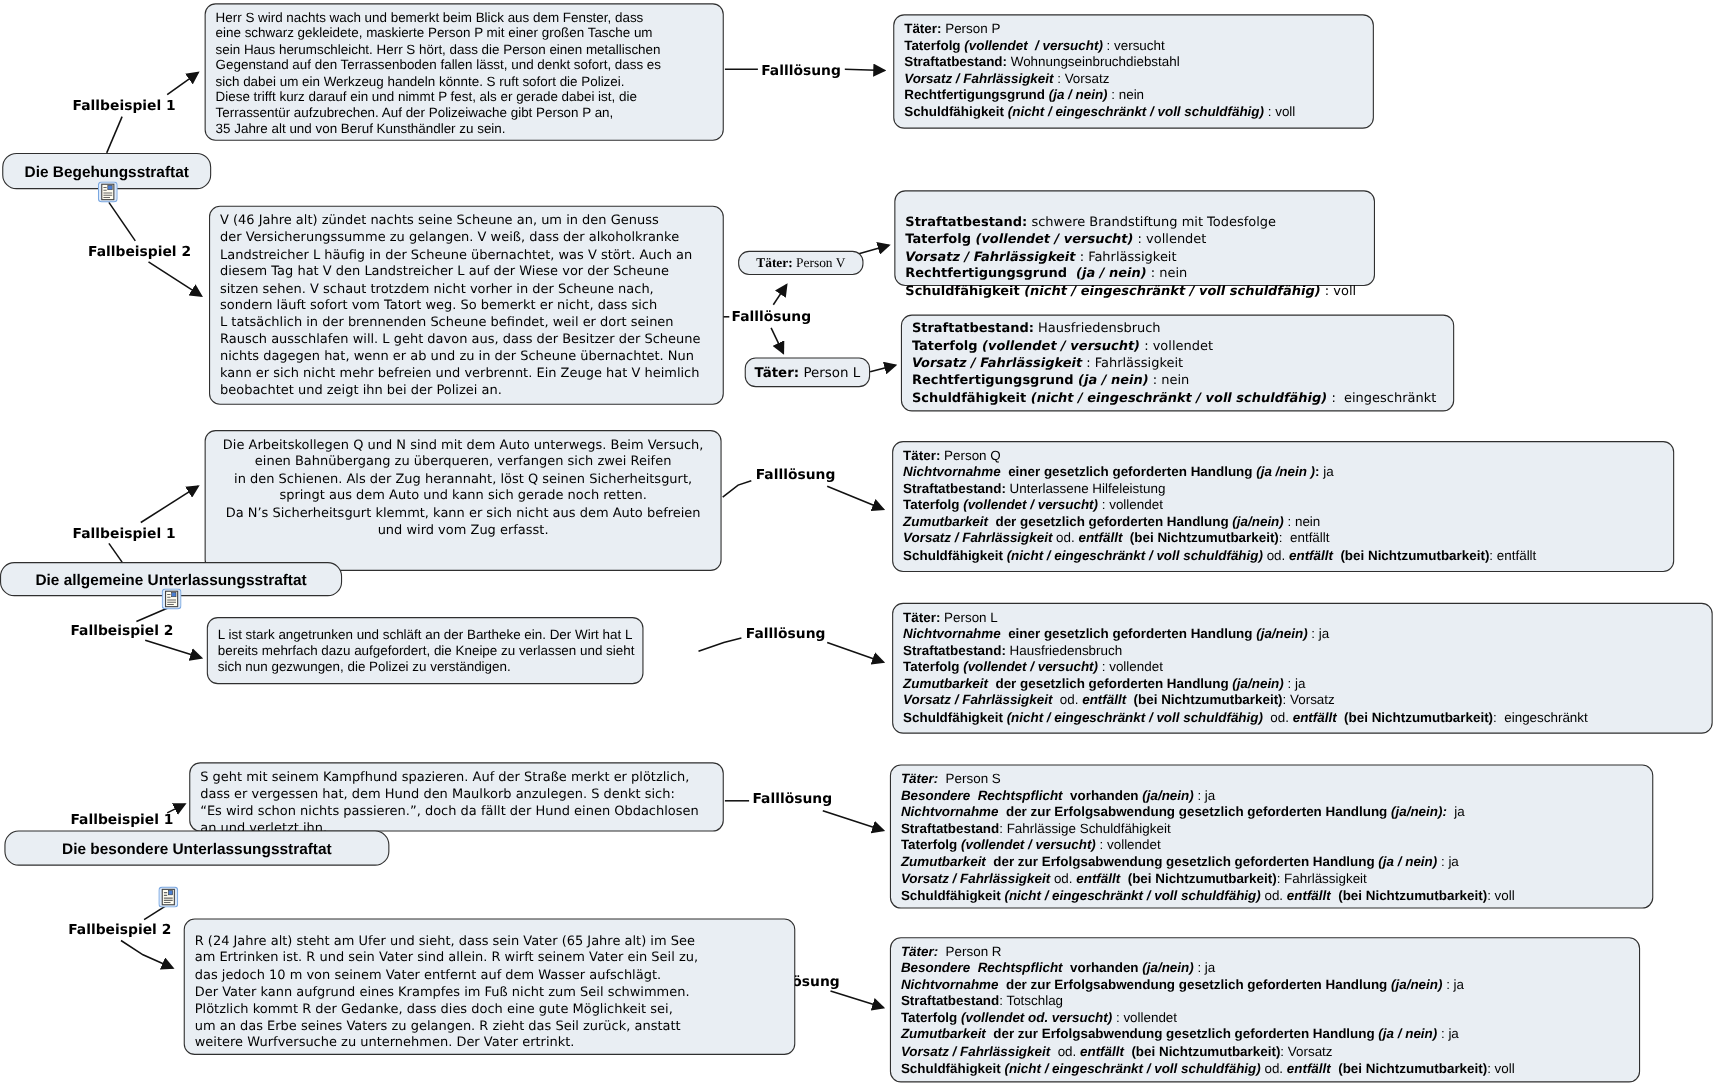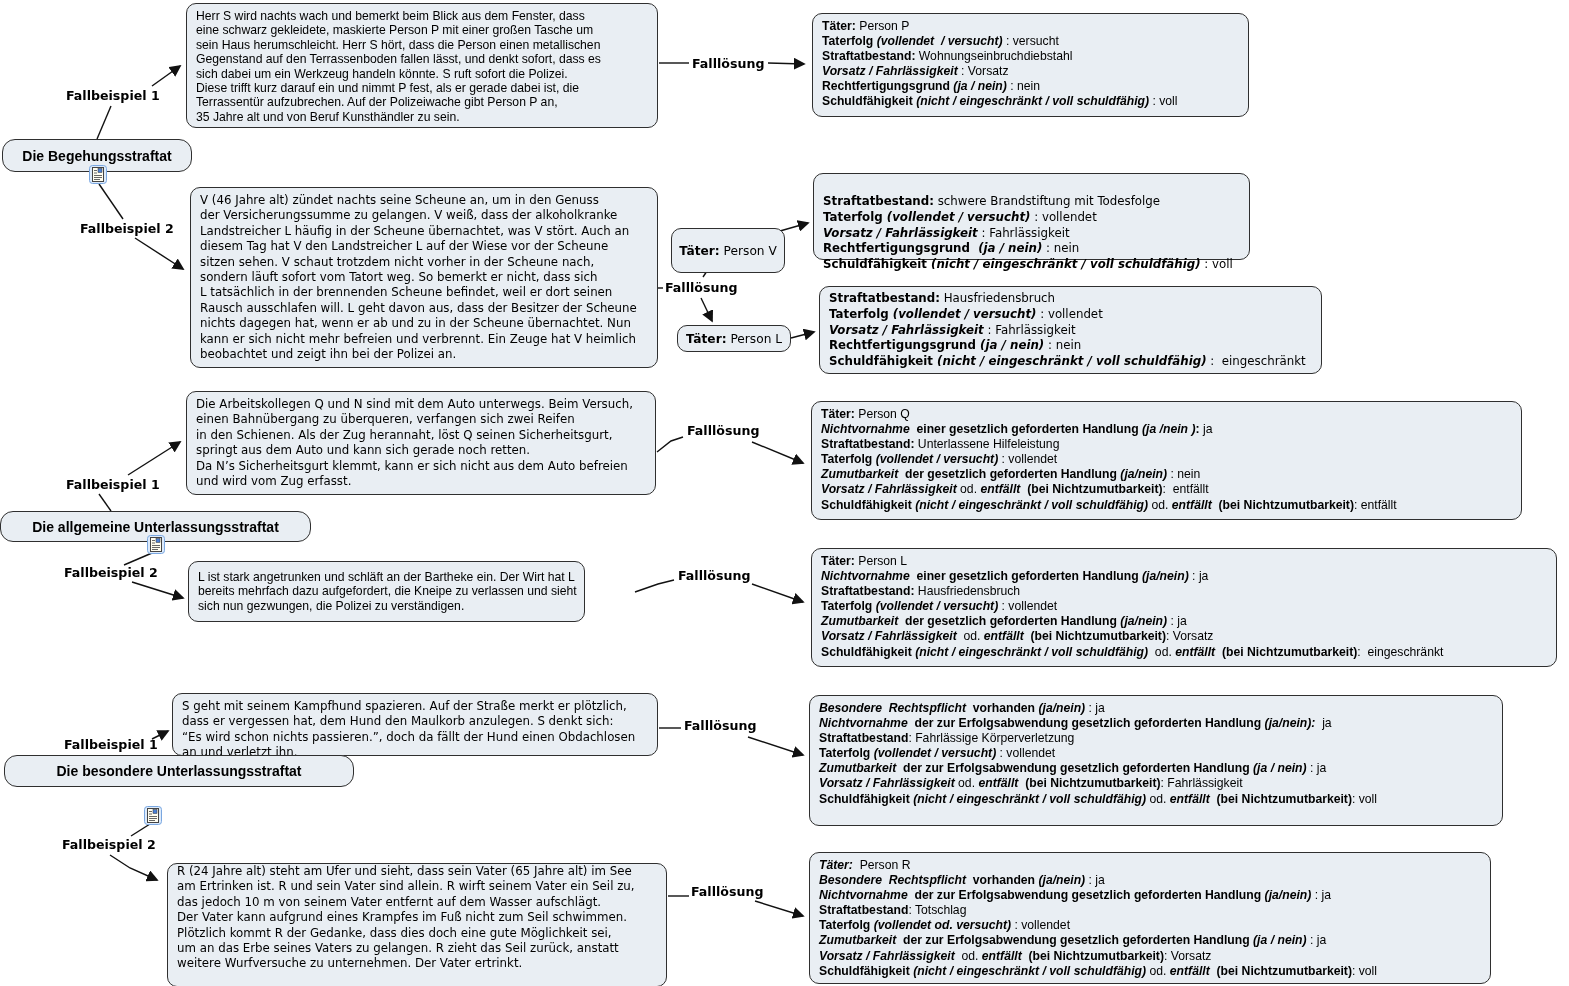--- a/index.html
+++ b/index.html
@@ -113,21 +113,21 @@
 <div class="lbl" style="left:665px;top:280px;">Falllösung</div>
 <div class="lbl" style="left:66px;top:477px;">Fallbeispiel 1</div>
 <div class="lbl" style="left:687px;top:423px;">Falllösung</div>
 <div class="lbl" style="left:64px;top:565px;">Fallbeispiel 2</div>
 <div class="lbl" style="left:678px;top:568px;">Falllösung</div>
 <div class="lbl" style="left:64px;top:737px;">Fallbeispiel 1</div>
 <div class="lbl" style="left:684px;top:718px;">Falllösung</div>
 <div class="lbl" style="left:62px;top:837px;">Fallbeispiel 2</div>
 <div class="lbl" style="left:691px;top:884px;">Falllösung</div>
 
-<div class="box tnode" style="left:671px;top:228px;width:114px;height:45px;"><div class="rich-line"><span class="seg-b">Täter:</span><span class="seg-r"> Person V</span></div></div>
+<div class="box tnode" style="left:671px;top:228px;width:114px;height:22px;font-family:Liberation Serif, serif;"><div class="rich-line"><span class="seg-b">Täter:</span><span class="seg-r"> Person V</span></div></div>
 <div class="box tnode" style="left:677px;top:325px;width:114px;height:27px;"><div class="rich-line"><span class="seg-b">Täter:</span><span class="seg-r"> Person L</span></div></div>
 
 <div class="box case-text f-cond" style="left:186px;top:3px;width:472px;height:125px;">Herr S wird nachts wach und bemerkt beim Blick aus dem Fenster, dass
 eine schwarz gekleidete, maskierte Person P mit einer großen Tasche um
 sein Haus herumschleicht. Herr S hört, dass die Person einen metallischen
 Gegenstand auf den Terrassenboden fallen lässt, und denkt sofort, dass es
 sich dabei um ein Werkzeug handeln könnte. S ruft sofort die Polizei.
 Diese trifft kurz darauf ein und nimmt P fest, als er gerade dabei ist, die
 Terrassentür aufzubrechen. Auf der Polizeiwache gibt Person P an,
 35 Jahre alt und von Beruf Kunsthändler zu sein.</div>
@@ -135,34 +135,34 @@
 der Versicherungssumme zu gelangen. V weiß, dass der alkoholkranke
 Landstreicher L häufig in der Scheune übernachtet, was V stört. Auch an
 diesem Tag hat V den Landstreicher L auf der Wiese vor der Scheune
 sitzen sehen. V schaut trotzdem nicht vorher in der Scheune nach,
 sondern läuft sofort vom Tatort weg. So bemerkt er nicht, dass sich
 L tatsächlich in der brennenden Scheune befindet, weil er dort seinen
 Rausch ausschlafen will. L geht davon aus, dass der Besitzer der Scheune
 nichts dagegen hat, wenn er ab und zu in der Scheune übernachtet. Nun
 kann er sich nicht mehr befreien und verbrennt. Ein Zeuge hat V heimlich
 beobachtet und zeigt ihn bei der Polizei an.</div>
-<div class="box case-text f-wide" style="left:186px;top:391px;width:470px;height:104px;">Die Arbeitskollegen Q und N sind mit dem Auto unterwegs. Beim Versuch,
+<div class="box case-text f-wide" style="left:186px;top:391px;width:470px;height:128px;text-align:center;">Die Arbeitskollegen Q und N sind mit dem Auto unterwegs. Beim Versuch,
 einen Bahnübergang zu überqueren, verfangen sich zwei Reifen
 in den Schienen. Als der Zug herannaht, löst Q seinen Sicherheitsgurt,
 springt aus dem Auto und kann sich gerade noch retten.
 Da N’s Sicherheitsgurt klemmt, kann er sich nicht aus dem Auto befreien
 und wird vom Zug erfasst.</div>
 <div class="box case-text f-cond" style="left:188px;top:561px;width:397px;height:61px;padding-top:8px;">L ist stark angetrunken und schläft an der Bartheke ein. Der Wirt hat L
 bereits mehrfach dazu aufgefordert, die Kneipe zu verlassen und sieht
 sich nun gezwungen, die Polizei zu verständigen.</div>
 <div class="box case-text f-wide" style="left:172px;top:693px;width:486px;height:63px;">S geht mit seinem Kampfhund spazieren. Auf der Straße merkt er plötzlich,
 dass er vergessen hat, dem Hund den Maulkorb anzulegen. S denkt sich:
 “Es wird schon nichts passieren.”, doch da fällt der Hund einen Obdachlosen
 an und verletzt ihn.</div>
-<div class="box case-text f-wide" style="left:167px;top:835px;width:500px;height:124px;padding-top:0;margin-top:28px;">R (24 Jahre alt) steht am Ufer und sieht, dass sein Vater (65 Jahre alt) im See
+<div class="box case-text f-wide" style="left:167px;top:835px;width:556px;height:124px;padding-top:12px;">R (24 Jahre alt) steht am Ufer und sieht, dass sein Vater (65 Jahre alt) im See
 am Ertrinken ist. R und sein Vater sind allein. R wirft seinem Vater ein Seil zu,
 das jedoch 10 m von seinem Vater entfernt auf dem Wasser aufschlägt.
 Der Vater kann aufgrund eines Krampfes im Fuß nicht zum Seil schwimmen.
 Plötzlich kommt R der Gedanke, dass dies doch eine gute Möglichkeit sei,
 um an das Erbe seines Vaters zu gelangen. R zieht das Seil zurück, anstatt
 weitere Wurfversuche zu unternehmen. Der Vater ertrinkt.</div>
 
 <div class="box sol f-cond" style="left:812px;top:13px;width:437px;height:104px;">
     <div class="rich-line"><span class="seg-b">Täter:</span><span class="seg-r"> Person P</span></div>
     <div class="rich-line"><span class="seg-b">Taterfolg </span><span class="seg-bi">(vollendet  / versucht)</span><span class="seg-r"> : versucht</span></div>
@@ -197,23 +197,24 @@
 <div class="box sol f-cond" style="left:811px;top:548px;width:746px;height:119px;">
     <div class="rich-line"><span class="seg-b">Täter:</span><span class="seg-r"> Person L</span></div>
     <div class="rich-line"><span class="seg-bi">Nichtvornahme </span><span class="seg-b"> einer gesetzlich geforderten Handlung </span><span class="seg-bi">(ja/nein)</span><span class="seg-r"> : ja</span></div>
     <div class="rich-line"><span class="seg-b">Straftatbestand:</span><span class="seg-r"> Hausfriedensbruch</span></div>
     <div class="rich-line"><span class="seg-b">Taterfolg </span><span class="seg-bi">(vollendet / versucht)</span><span class="seg-r"> : vollendet</span></div>
     <div class="rich-line"><span class="seg-bi">Zumutbarkeit </span><span class="seg-b"> der gesetzlich geforderten Handlung </span><span class="seg-bi">(ja/nein)</span><span class="seg-r"> : ja</span></div>
     <div class="rich-line"><span class="seg-bi">Vorsatz / Fahrlässigkeit </span><span class="seg-r"> od. </span><span class="seg-bi">entfällt</span><span class="seg-b">  (bei Nichtzumutbarkeit)</span><span class="seg-r">: Vorsatz</span></div>
     <div class="rich-line"><span class="seg-b">Schuldfähigkeit </span><span class="seg-bi">(nicht / eingeschränkt / voll schuldfähig)</span><span class="seg-r">  od. </span><span class="seg-bi">entfällt</span><span class="seg-b">  (bei Nichtzumutbarkeit)</span><span class="seg-r">:  eingeschränkt</span></div>
   </div>
 <div class="box sol f-cond" style="left:809px;top:695px;width:694px;height:131px;">
+    <div class="rich-line"><span class="seg-bi">Täter:</span><span class="seg-r">  Person S</span></div>
     <div class="rich-line"><span class="seg-bi">Besondere  Rechtspflicht </span><span class="seg-b"> vorhanden </span><span class="seg-bi">(ja/nein)</span><span class="seg-r"> : ja</span></div>
     <div class="rich-line"><span class="seg-bi">Nichtvornahme </span><span class="seg-b"> der zur Erfolgsabwendung gesetzlich geforderten Handlung </span><span class="seg-bi">(ja/nein):</span><span class="seg-r">  ja</span></div>
-    <div class="rich-line"><span class="seg-b">Straftatbestand</span><span class="seg-r">: Fahrlässige Körperverletzung</span></div>
+    <div class="rich-line"><span class="seg-b">Straftatbestand</span><span class="seg-r">: Fahrlässige Schuldfähigkeit</span></div>
     <div class="rich-line"><span class="seg-b">Taterfolg </span><span class="seg-bi">(vollendet / versucht)</span><span class="seg-r"> : vollendet</span></div>
     <div class="rich-line"><span class="seg-bi">Zumutbarkeit </span><span class="seg-b"> der zur Erfolgsabwendung gesetzlich geforderten Handlung </span><span class="seg-bi">(ja / nein)</span><span class="seg-r"> : ja</span></div>
     <div class="rich-line"><span class="seg-bi">Vorsatz / Fahrlässigkeit</span><span class="seg-r"> od. </span><span class="seg-bi">entfällt</span><span class="seg-b">  (bei Nichtzumutbarkeit)</span><span class="seg-r">: Fahrlässigkeit</span></div>
     <div class="rich-line"><span class="seg-b">Schuldfähigkeit </span><span class="seg-bi">(nicht / eingeschränkt / voll schuldfähig)</span><span class="seg-r"> od. </span><span class="seg-bi">entfällt</span><span class="seg-b">  (bei Nichtzumutbarkeit)</span><span class="seg-r">: voll</span></div>
   </div>
 <div class="box sol f-cond" style="left:809px;top:852px;width:682px;height:132px;">
     <div class="rich-line"><span class="seg-bi">Täter:</span><span class="seg-r">  Person R</span></div>
     <div class="rich-line"><span class="seg-bi">Besondere  Rechtspflicht </span><span class="seg-b"> vorhanden </span><span class="seg-bi">(ja/nein)</span><span class="seg-r"> : ja</span></div>
     <div class="rich-line"><span class="seg-bi">Nichtvornahme </span><span class="seg-b"> der zur Erfolgsabwendung gesetzlich geforderten Handlung </span><span class="seg-bi">(ja/nein)</span><span class="seg-r"> : ja</span></div>
     <div class="rich-line"><span class="seg-b">Straftatbestand</span><span class="seg-r">: Totschlag</span></div>

